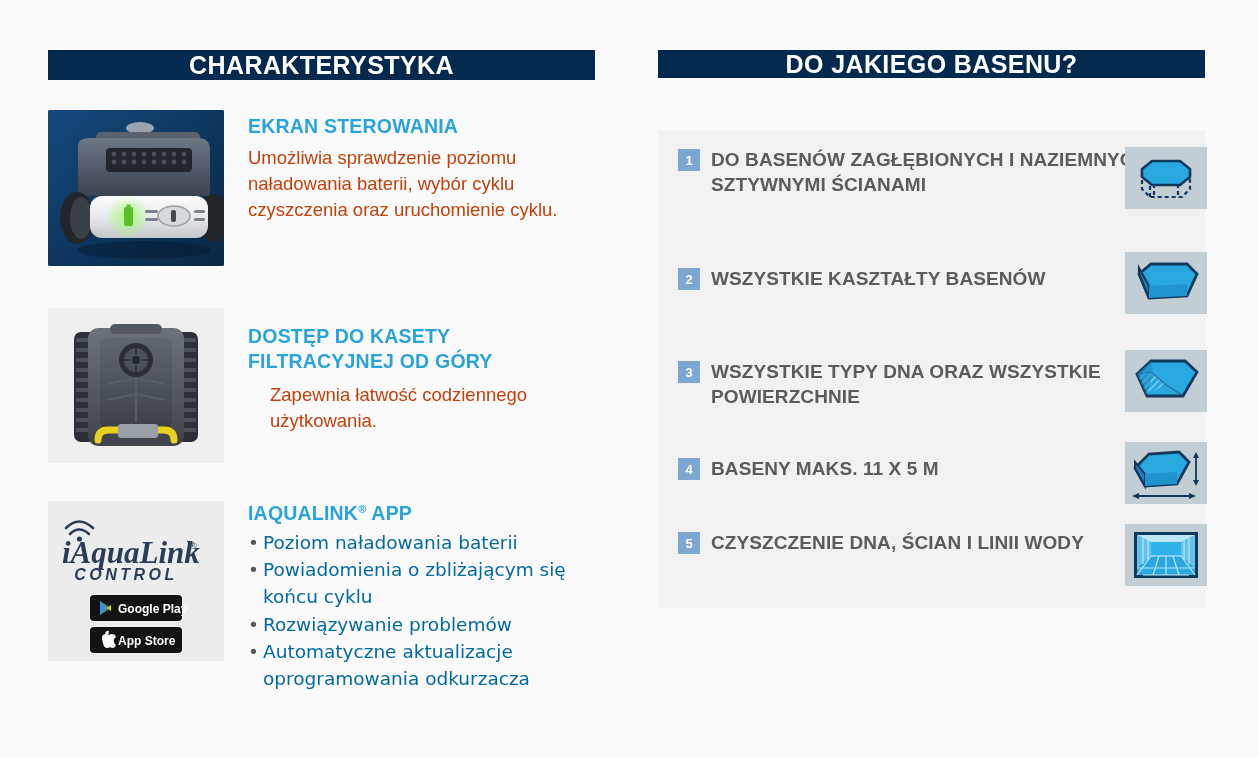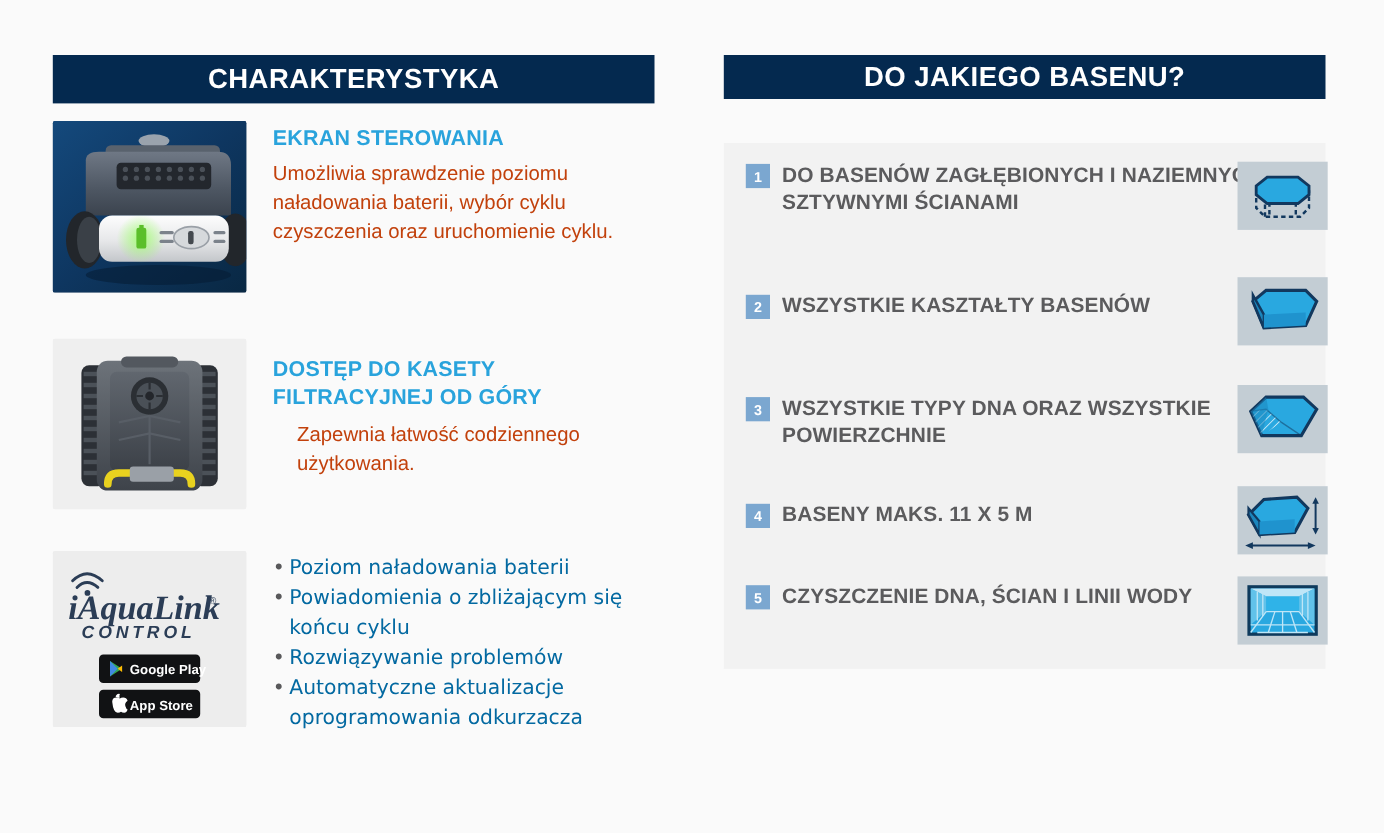--- a/index.html
+++ b/index.html
@@ -15,22 +15,22 @@
   
   .col-header{
     position:absolute;
     background:#04294f;
     color:#ffffff;
     display:flex;align-items:center;justify-content:center;
     font-weight:bold;
     font-size:25px;
     letter-spacing:.4px;
   }
-  #left-header{left:48px;top:50px;width:547px;height:44px;}
-  #right-header{left:658px;top:50px;width:547px;height:40px;text-align:right;}
+  #left-header{left:48px;top:50px;width:547px;height:30px;}
+  #right-header{left:658px;top:50px;width:547px;height:28px;text-align:right;}
 
   
   #left-col{position:absolute;left:48px;top:110px;width:560px;}
   .feature{position:relative;display:flex;align-items:flex-start;}
   .feature + .feature{margin-top:0;}
   .thumb{
     width:176px;height:auto;flex:0 0 176px;
     border-radius:2px;overflow:hidden;
     position:relative;
   }
@@ -283,20 +283,23 @@
 
           <g>
             <rect x="42" y="126" width="92" height="26" rx="4" fill="#111214"></rect>
             <path d="M57 132 q2 -3 4 -2 q-1 2 0 3 q-3 1 -4 -1 z" fill="#ffffff"></path>
             <path d="M54 137 q0 -4 4 -4 q2 0 3 1 q1 -1 3 -1 q3 0 4 3 q-3 2 -2 5 q1 3 2 3 q-1 3 -3 3 q-2 0 -3 -1 q-1 1 -3 1 q-4 0 -5 -10 z" fill="#ffffff"></path>
             <text x="70" y="144" font-family="'Liberation Sans', sans-serif" font-size="12" font-weight="bold" fill="#ffffff">App Store</text>
           </g>
         </svg>
       </div>
       <div class="ftext" style="padding-top:0;">
+        <h3 class="ftitle" style="margin-bottom:3px;">
+          <span>IAQUALINK</span><sup>®</sup><span> APP</span>
+        </h3>
         <ul class="bullets">
           <li>Poziom naładowania baterii</li>
           <li>Powiadomienia o zbliżającym się końcu cyklu</li>
           <li>Rozwiązywanie problemów</li>
           <li>Automatyczne aktualizacje oprogramowania odkurzacza</li>
         </ul>
       </div>
     </div>
   </div>
 

